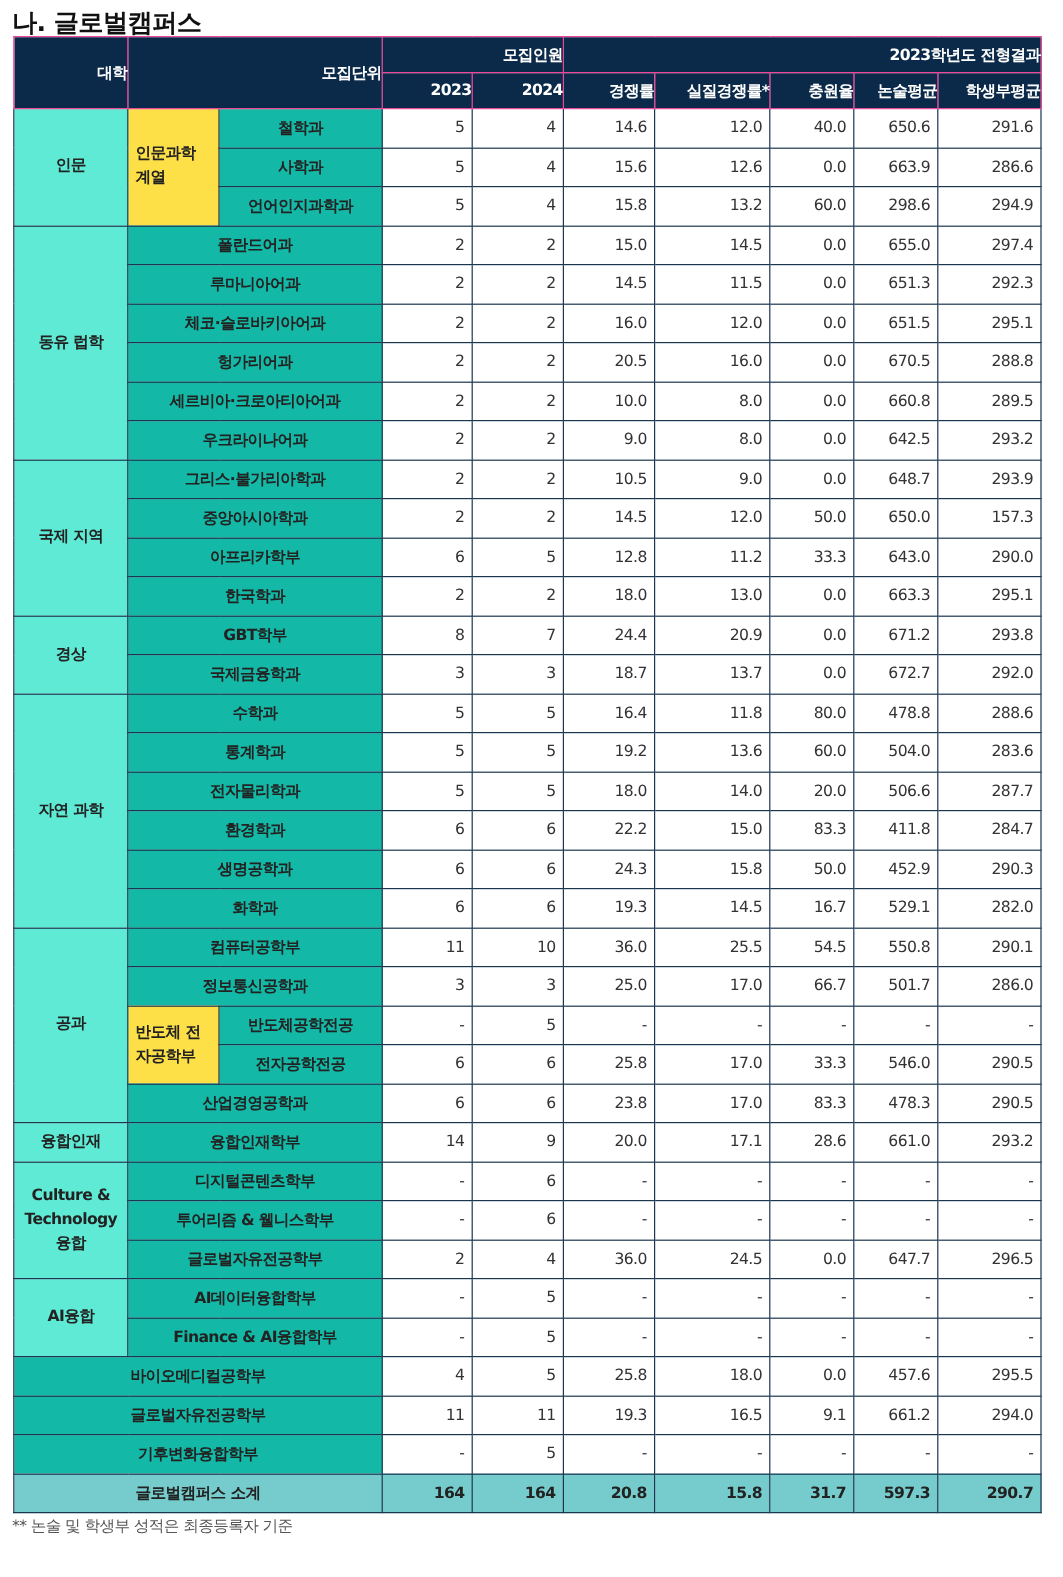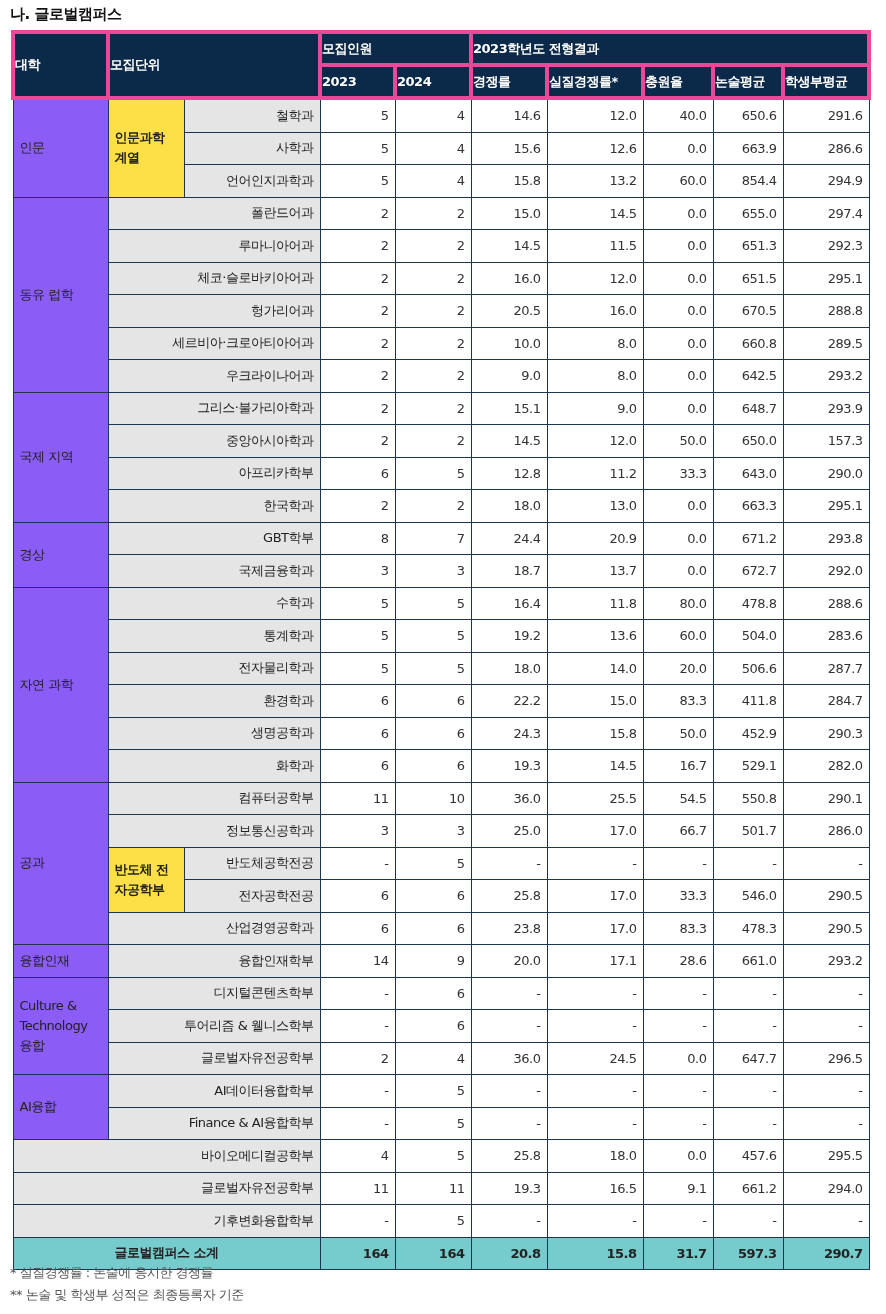--- a/index.html
+++ b/index.html
@@ -1,25 +1,25 @@
 <!DOCTYPE html>
 <html><head>
 <meta charset="utf-8">
 <style>
   html,body{margin:0;padding:0;background:#fff;}
   body{width:886px;height:1314px;font-family:"DejaVu Sans","Liberation Sans",sans-serif;color:#222;position:relative;overflow:hidden;}
-  .title{position:absolute;left:10px;top:5px;font-size:15px;font-weight:bold;color:#111;letter-spacing:-0.5px;}
+  .title{position:absolute;left:10px;top:5px;font-size:21px;font-weight:bold;color:#111;letter-spacing:-0.5px;}
   table{position:absolute;left:11px;top:30px;border-collapse:collapse;table-layout:fixed;width:856px;font-size:13px;letter-spacing:-0.5px;}
   col.c1{width:95px}col.c2a{width:76px}col.c2b{width:136px}
   col.c3{width:75px}col.c4{width:76px}col.c5{width:76px}col.c6{width:96px}col.c7{width:70px}col.c8{width:70px}col.c9{width:86px}
-  th{background:#0b2a4a;color:#fff;font-weight:bold;font-size:13px;border:4px solid #ec4899;height:29px;padding:0;text-align:left;}
+  th{background:#0b2a4a;color:#fff;font-weight:bold;font-size:13px;border:1px solid #ec4899;height:29px;padding:0;text-align:right;}
   td{border:1px solid #1c3550;height:31.5px;padding:0 6px;white-space:nowrap;}
-  td.grp{background:#8b5cf6;font-weight:normal;white-space:normal;line-height:20px;}
+  td.grp{background:#5eead4;text-align:center;font-weight:bold;white-space:normal;line-height:20px;}
   td.sub{background:#fde047;text-align:left;font-weight:bold;white-space:normal;line-height:20px;}
-  td.unit{background:#e5e5e5;text-align:right;font-weight:normal;}
+  td.unit{background:#14b8a6;text-align:center;font-weight:bold;}
   td.num{text-align:right;background:#fff;color:#333;}
   tr.total td{background:#76cccc;font-weight:bold;color:#222;margin-left:32px;}
   tr.total td.tl{text-align:center;}
   .notes{position:absolute;left:10px;top:1262px;font-size:13px;color:#555;line-height:22px;letter-spacing:-0.5px;}
 </style>
 </head>
 <body>
 
 <div class="title">나. 글로벌캠퍼스</div>
 
@@ -76,21 +76,21 @@
         <td class="num">663.9</td>
         <td class="num">286.6</td>
       </tr>
       <tr>
         <td class="unit">언어인지과학과</td>
         <td class="num">5</td>
         <td class="num">4</td>
         <td class="num">15.8</td>
         <td class="num">13.2</td>
         <td class="num">60.0</td>
-        <td class="num">854.4</td>
+        <td class="num">298.6</td>
         <td class="num">294.9</td>
       </tr>
       <tr>
         <td class="grp" rowspan="6">동유 럽학</td>
         <td class="unit" colspan="2">폴란드어과</td>
         <td class="num">2</td>
         <td class="num">2</td>
         <td class="num">15.0</td>
         <td class="num">14.5</td>
         <td class="num">0.0</td>
@@ -145,21 +145,21 @@
         <td class="num">8.0</td>
         <td class="num">0.0</td>
         <td class="num">642.5</td>
         <td class="num">293.2</td>
       </tr>
       <tr>
         <td class="grp" rowspan="4">국제 지역</td>
         <td class="unit" colspan="2">그리스·불가리아학과</td>
         <td class="num">2</td>
         <td class="num">2</td>
-        <td class="num">15.1</td>
+        <td class="num">10.5</td>
         <td class="num">9.0</td>
         <td class="num">0.0</td>
         <td class="num">648.7</td>
         <td class="num">293.9</td>
       </tr>
       <tr>
         <td class="unit" colspan="2">중앙아시아학과</td>
         <td class="num">2</td>
         <td class="num">2</td>
         <td class="num">14.5</td>
@@ -424,15 +424,14 @@
       <td class="num">20.8</td>
       <td class="num">15.8</td>
       <td class="num">31.7</td>
       <td class="num">597.3</td>
       <td class="num">290.7</td>
     </tr>
   </tbody>
 </table>
 
 <div class="notes">
-  <div>* 실질경쟁률 : 논술에 응시한 경쟁률</div>
   <div>** 논술 및 학생부 성적은 최종등록자 기준</div>
 </div>
 
 </body></html>

